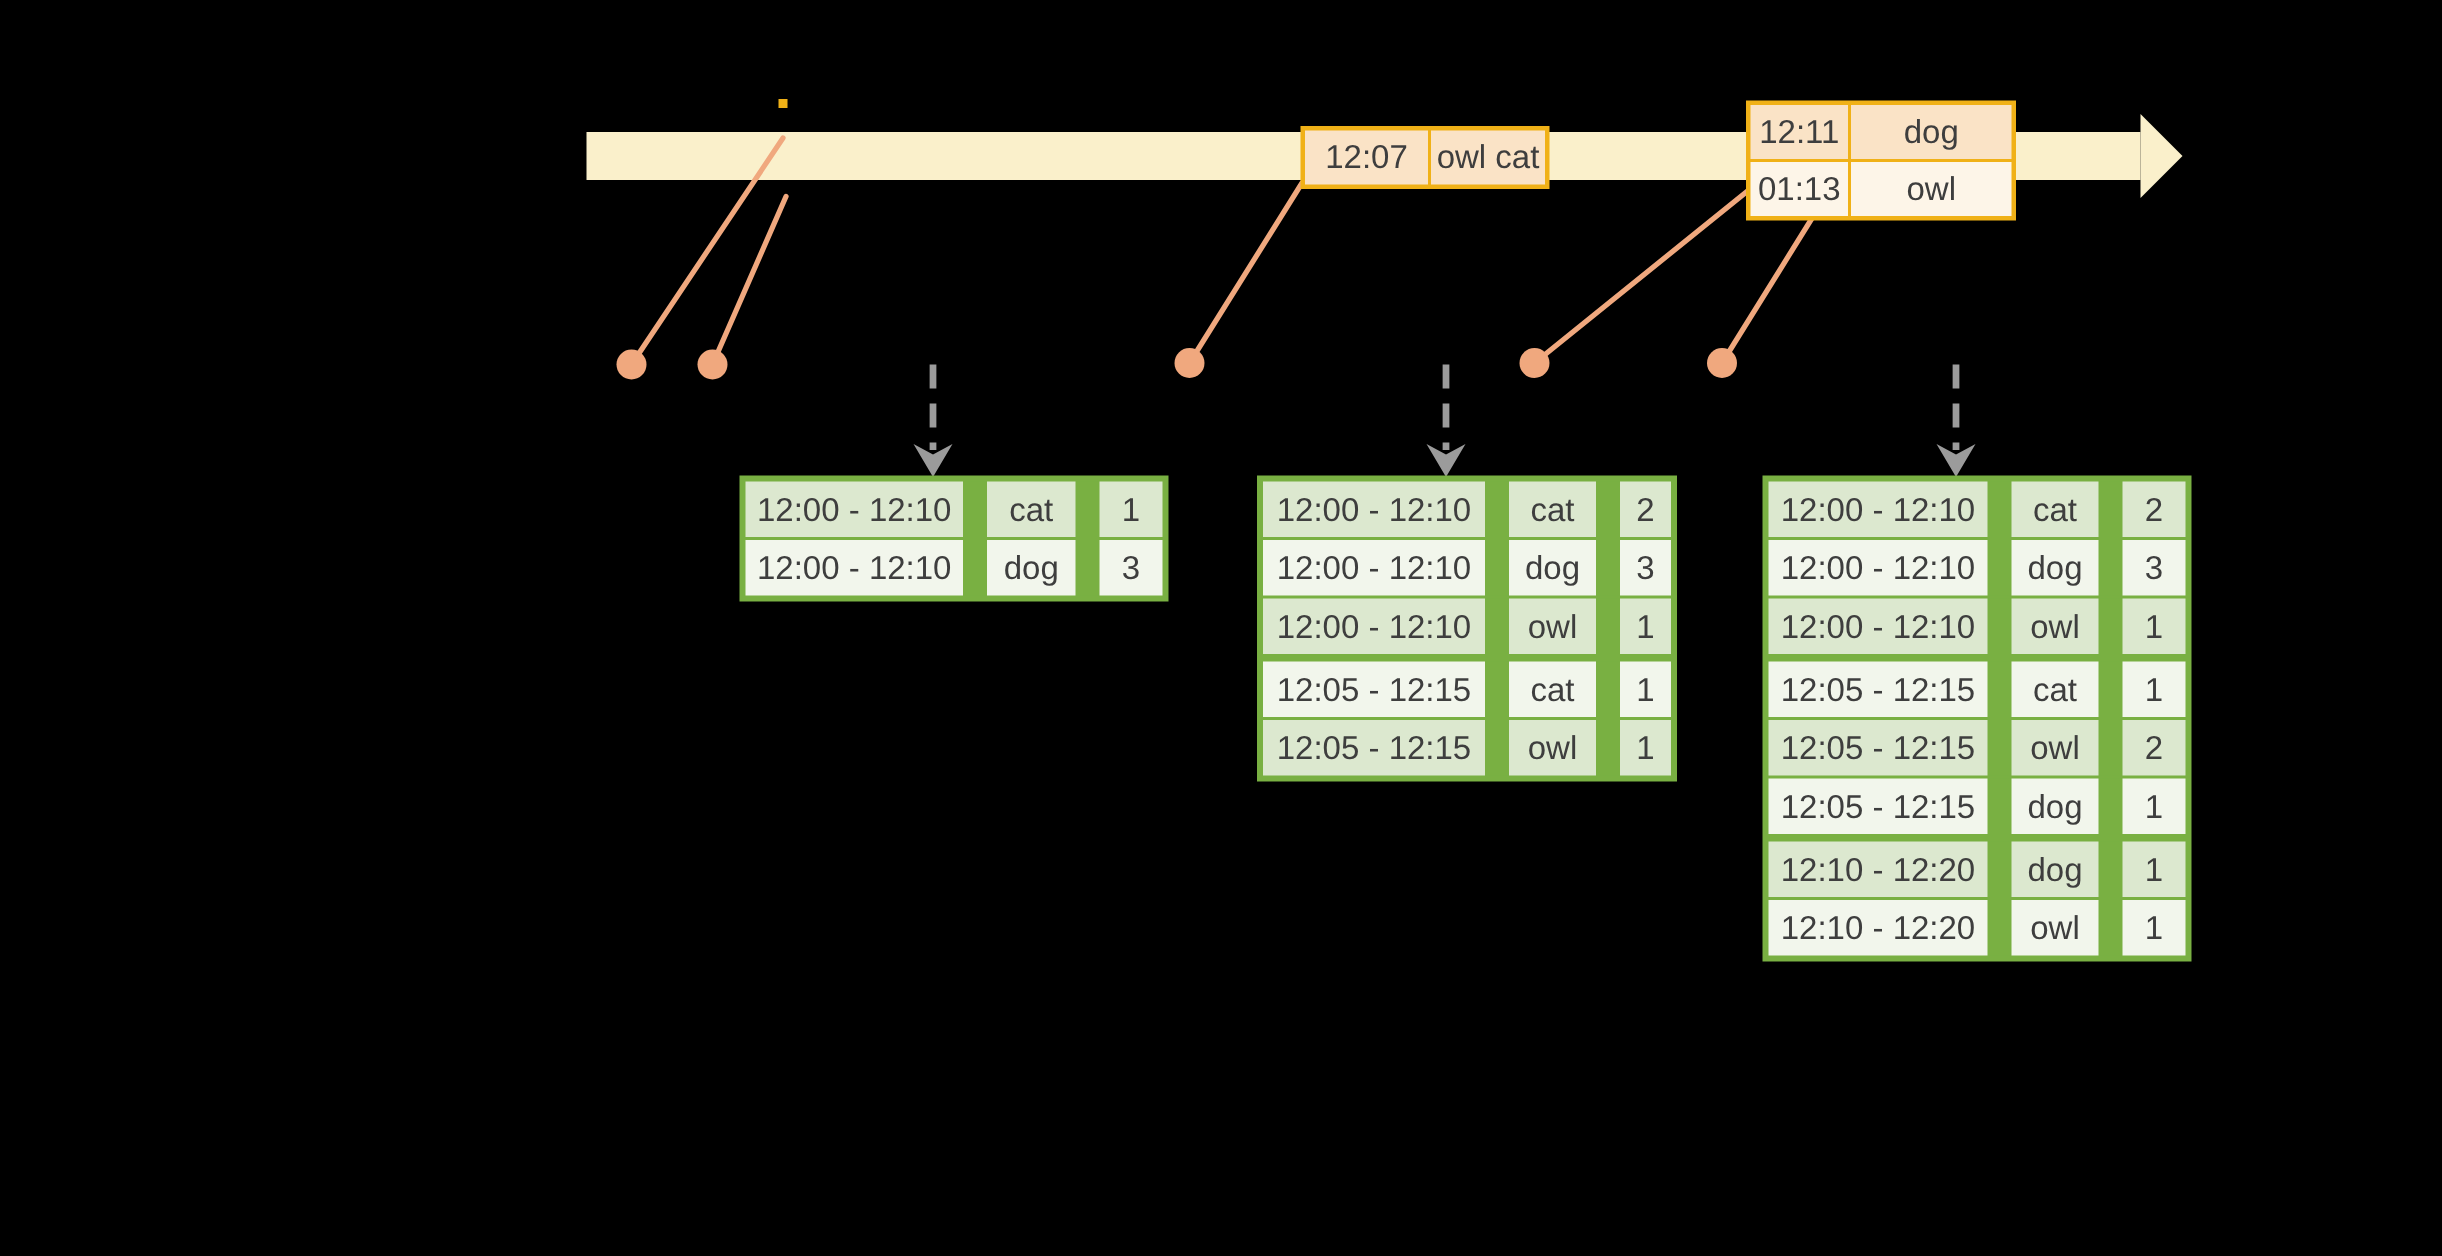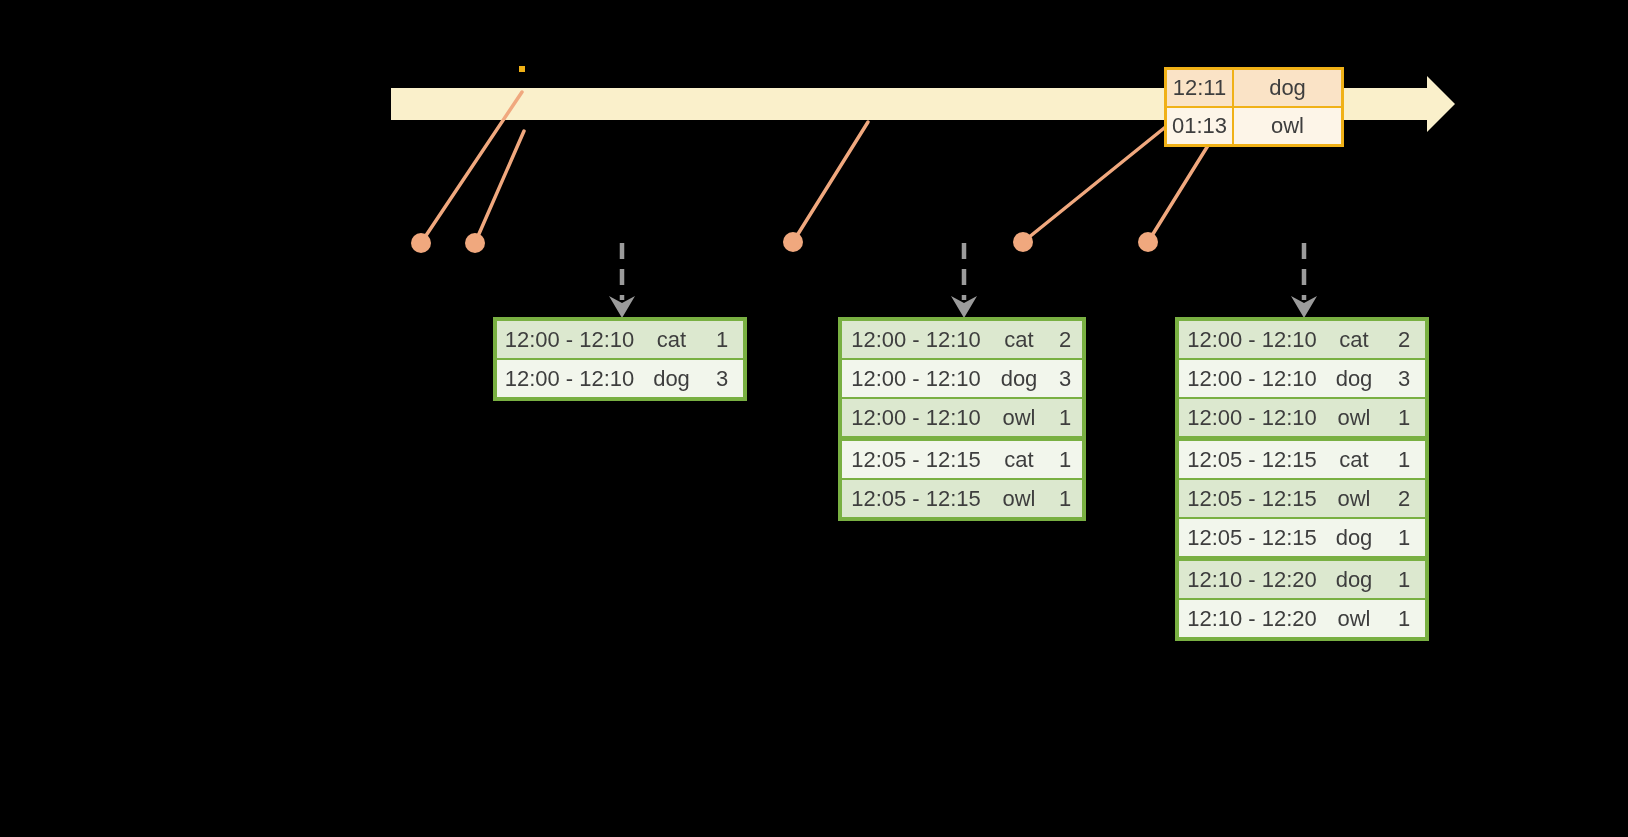--- a/index.html
+++ b/index.html
@@ -27,21 +27,21 @@
   .etable .cell{height:36px;display:flex;align-items:center;justify-content:center;
     font-size:22px;line-height:1;}
   .etable .row:nth-child(odd) .cell{background:var(--event_row_peach,#FAE3C6);}
   .etable .row:nth-child(even) .cell{background:var(--event_row_cream,#FDF5E8);}
   .et0{left:519px;top:66px;}  .et0 .row{grid-template-columns:85px 108px;}
   .et1{left:867px;top:84px;}  .et1 .row{grid-template-columns:82px 76px;}
   .et2{left:1164px;top:67px;} .et2 .row{grid-template-columns:65px 107px;}
   
   .rtable{position:absolute;display:flex;flex-direction:column;gap:2px;
     background:var(--result_border,#79B042);padding:4px;box-sizing:content-box;}
-  .rtable .row{display:grid;gap:0;background:var(--result_border,#79B042);}
+  .rtable .row{display:grid;gap:16px;background:var(--result_border,#79B042);}
   .rtable .cell{height:37px;display:flex;align-items:center;justify-content:center;
     font-size:22px;line-height:1;}
   .rtable .row:nth-child(odd) .cell{background:var(--result_row_green,#DCE8CF);}
   .rtable .row:nth-child(even) .cell{background:var(--result_row_light,#F2F6EC);}
   .rtable .row.group-start{margin-top:3px;}
   .rt0{left:493px;top:317px;}  .rt0 .row{grid-template-columns:145px 59px 42px;}
   .rt1{left:838px;top:317px;}  .rt1 .row{grid-template-columns:148px 58px 34px;}
   .rt2{left:1175px;top:317px;} .rt2 .row{grid-template-columns:146px 58px 42px;}
 </style>
 </head>
@@ -75,20 +75,26 @@
       <line class="agg-line" x1="964" y1="243" x2="964" y2="300"></line>
       <polygon class="agg-head" points="951,296 964,318 977,296 964,303"></polygon>
     </g>
     <g>
       <line class="agg-line" x1="1304" y1="243" x2="1304" y2="300"></line>
       <polygon class="agg-head" points="1291,296 1304,318 1317,296 1304,303"></polygon>
     </g>
   </svg>
 
   <div class="etable et0">
+    </div>
+  <div class="etable et1">
+      <div class="row">
+        <div class="cell">12:07</div>
+        <div class="cell">owl cat</div>
+      </div>
     </div>
   <div class="etable et2">
       <div class="row">
         <div class="cell">12:11</div>
         <div class="cell">dog</div>
       </div>
       <div class="row">
         <div class="cell">01:13</div>
         <div class="cell">owl</div>
       </div>

